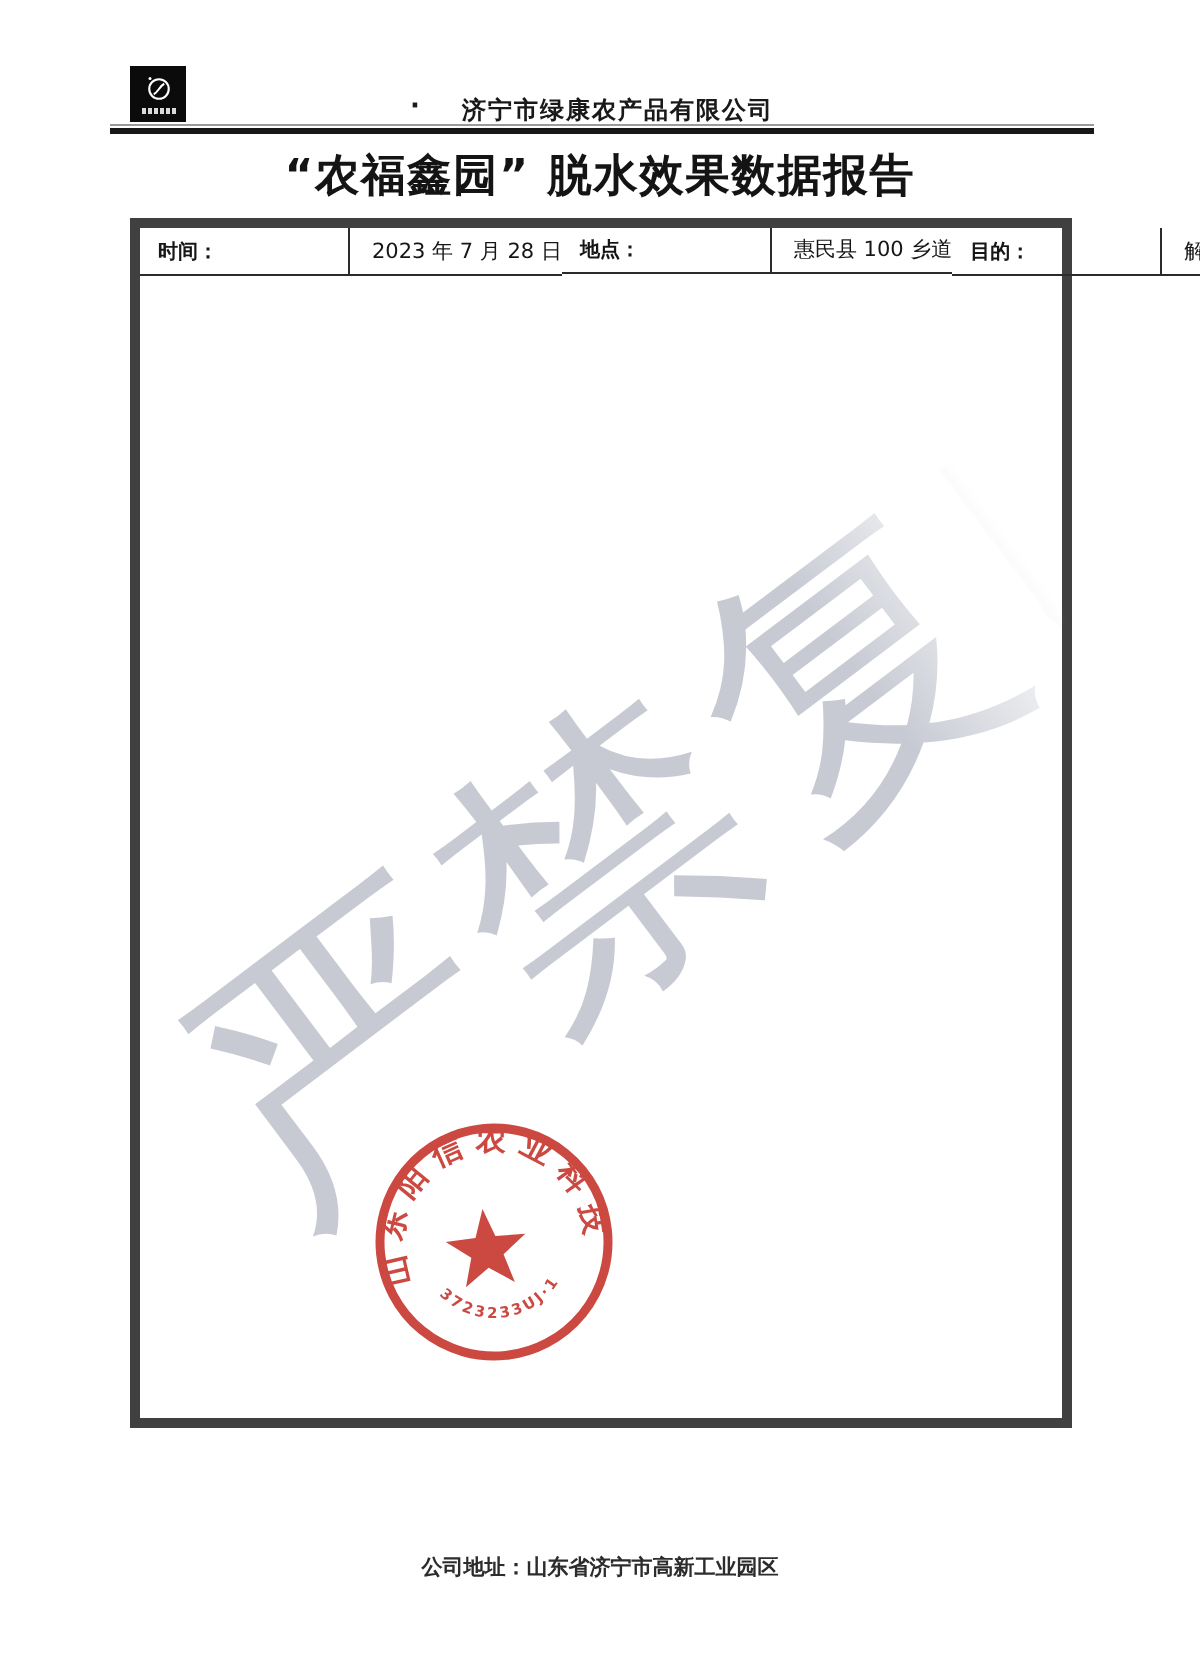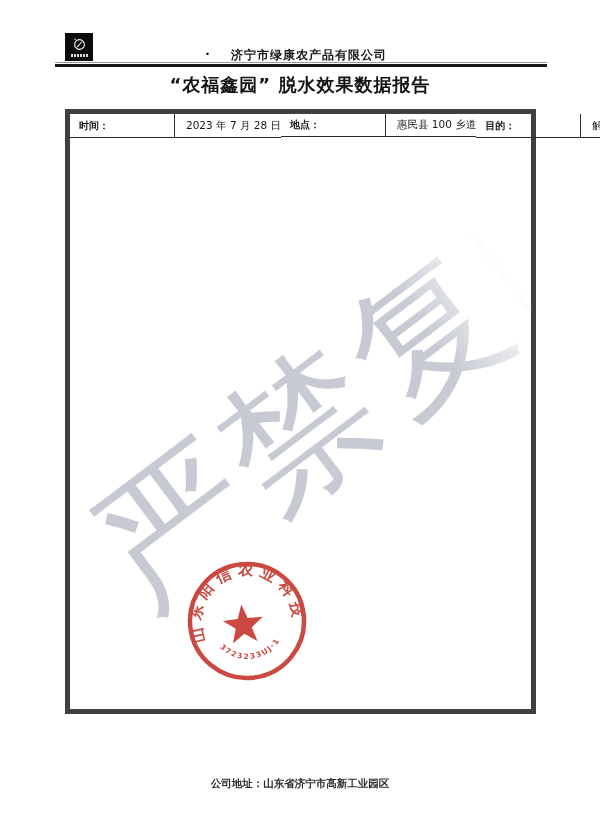--- a/index.html
+++ b/index.html
@@ -13,21 +13,21 @@
   .logo{position:absolute;left:65px;top:33px;width:28px;height:28px;background:#0b0b0b;
         display:flex;flex-direction:column;align-items:center;justify-content:center;gap:2px;}
   .logo svg{display:block;}
   .logo-caption{width:17px;height:3px;opacity:.85;
         background:repeating-linear-gradient(90deg,#fff 0 2px,transparent 2px 3px);}
   .header-bullet{position:absolute;left:205px;top:46px;font-size:13px;font-weight:bold;}
   .company-name{position:absolute;left:231px;top:47px;font-size:12px;font-weight:bold;letter-spacing:1px;color:#191919;}
   .rule-thin{position:absolute;left:55px;top:62px;width:492px;height:1px;background:#9a9a9a;}
   .rule-thick{position:absolute;left:55px;top:64px;width:492px;height:3px;background:#171717;}
   .doc-title{position:absolute;left:0;top:73px;width:600px;text-align:center;
-        font-size:18px;font-weight:bold;letter-spacing:1px;color:#141414;}
+        font-size:22px;font-weight:bold;letter-spacing:1px;color:#141414;}
   
   .watermark{
     position:absolute;left:56px;top:492px;white-space:nowrap;
     transform:rotate(-37deg);transform-origin:0 0;
     font-family:"DejaVu Serif","Liberation Serif",serif;
     font-size:150px;letter-spacing:8px;font-weight:400;
     color:#9aa0b0;opacity:.55;z-index:2;pointer-events:none;
     -webkit-mask-image:linear-gradient(90deg,rgba(0,0,0,1) 0%,rgba(0,0,0,1) 62%,rgba(0,0,0,0) 78%);
     mask-image:linear-gradient(90deg,rgba(0,0,0,1) 0%,rgba(0,0,0,1) 62%,rgba(0,0,0,0) 78%);
   }

